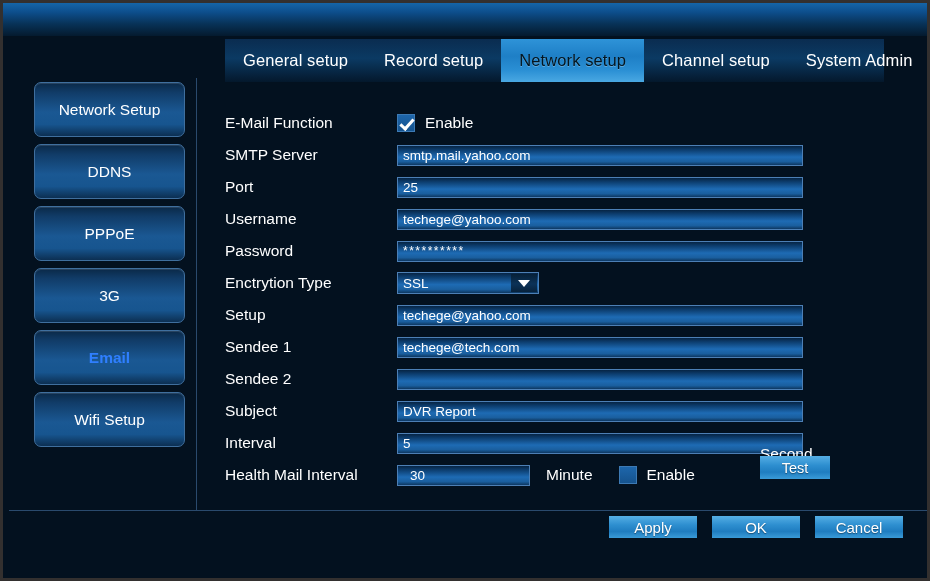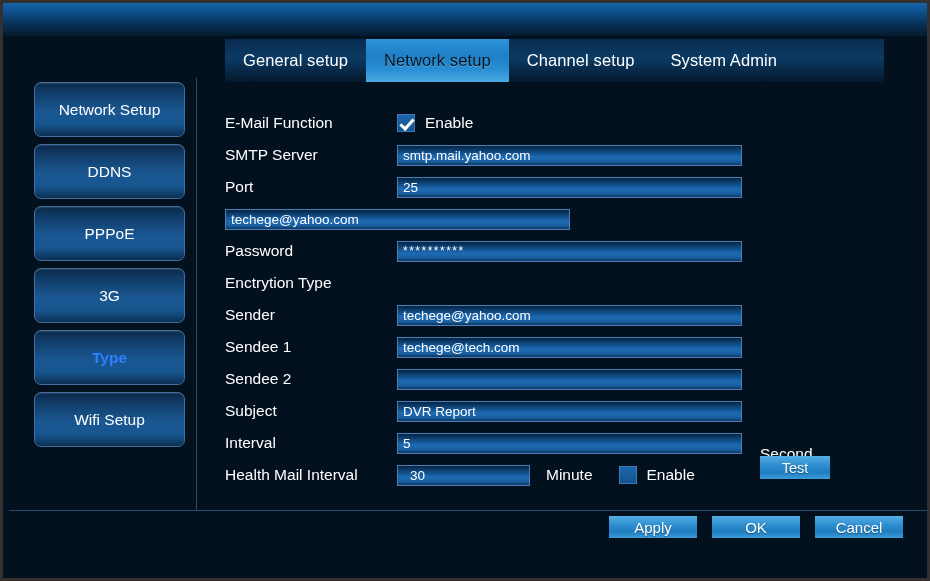--- a/index.html
+++ b/index.html
@@ -111,21 +111,21 @@
   }
   .lbl {
     width: 172px;
     color: #ffffff;
     font-size: 15.5px;
     flex: 0 0 172px;
   }
   .field {
     box-sizing: border-box;
     height: 21px;
-    width: 345px;
+    width: 406px;
     border: 1px solid #4c7fb5;
     background: linear-gradient(to bottom, #062444 0%, #0d3f71 22%, #1e6bb4 58%, #1a5f9f 82%, #0d3761 100%);
     color: #ffffff;
     font-size: 13.5px;
     display: flex;
     align-items: center;
     padding: 0 5px;
     overflow: hidden;
     white-space: nowrap;
     cursor: text;
@@ -236,31 +236,32 @@
 </style>
 </head>
 <body>
 
 <div id="screen">
 
   <div id="topbar"></div>
 
   <div id="tabstrip">
     <div class="tab">General setup</div>
+    <div class="tab">Record setup</div>
     <div class="tab active">Network setup</div>
     <div class="tab">Channel setup</div>
     <div class="tab">System Admin</div>
   </div>
 
   <div id="sidebar">
     <div class="side-btn">Network Setup</div>
     <div class="side-btn">DDNS</div>
     <div class="side-btn">PPPoE</div>
     <div class="side-btn">3G</div>
-    <div class="side-btn selected">Type</div>
+    <div class="side-btn selected">Email</div>
     <div class="side-btn">Wifi Setup</div>
   </div>
 
   <div id="v-divider"></div>
   <div id="h-divider"></div>
 
   <div id="form">
 
     <div class="row">
       <div class="lbl">E-Mail Function</div>
@@ -272,34 +273,41 @@
       <div class="lbl">SMTP Server</div>
       <div class="field">smtp.mail.yahoo.com</div>
     </div>
 
     <div class="row">
       <div class="lbl">Port</div>
       <div class="field">25</div>
     </div>
 
     <div class="row">
+      <div class="lbl">Username</div>
       <div class="field">techege@yahoo.com</div>
     </div>
 
     <div class="row">
       <div class="lbl">Password</div>
       <div class="field pw">**********</div>
     </div>
 
     <div class="row">
       <div class="lbl">Enctrytion Type</div>
-    </div>
-
-    <div class="row">
-      <div class="lbl">Sender</div>
+      <div class="select">
+        <span>SSL</span>
+        <span class="arrow-box">
+            <span class="arrow-tri"></span>
+          </span>
+      </div>
+    </div>
+
+    <div class="row">
+      <div class="lbl">Setup</div>
       <div class="field">techege@yahoo.com</div>
     </div>
 
     <div class="row">
       <div class="lbl">Sendee 1</div>
       <div class="field">techege@tech.com</div>
     </div>
 
     <div class="row">
       <div class="lbl">Sendee 2</div>

